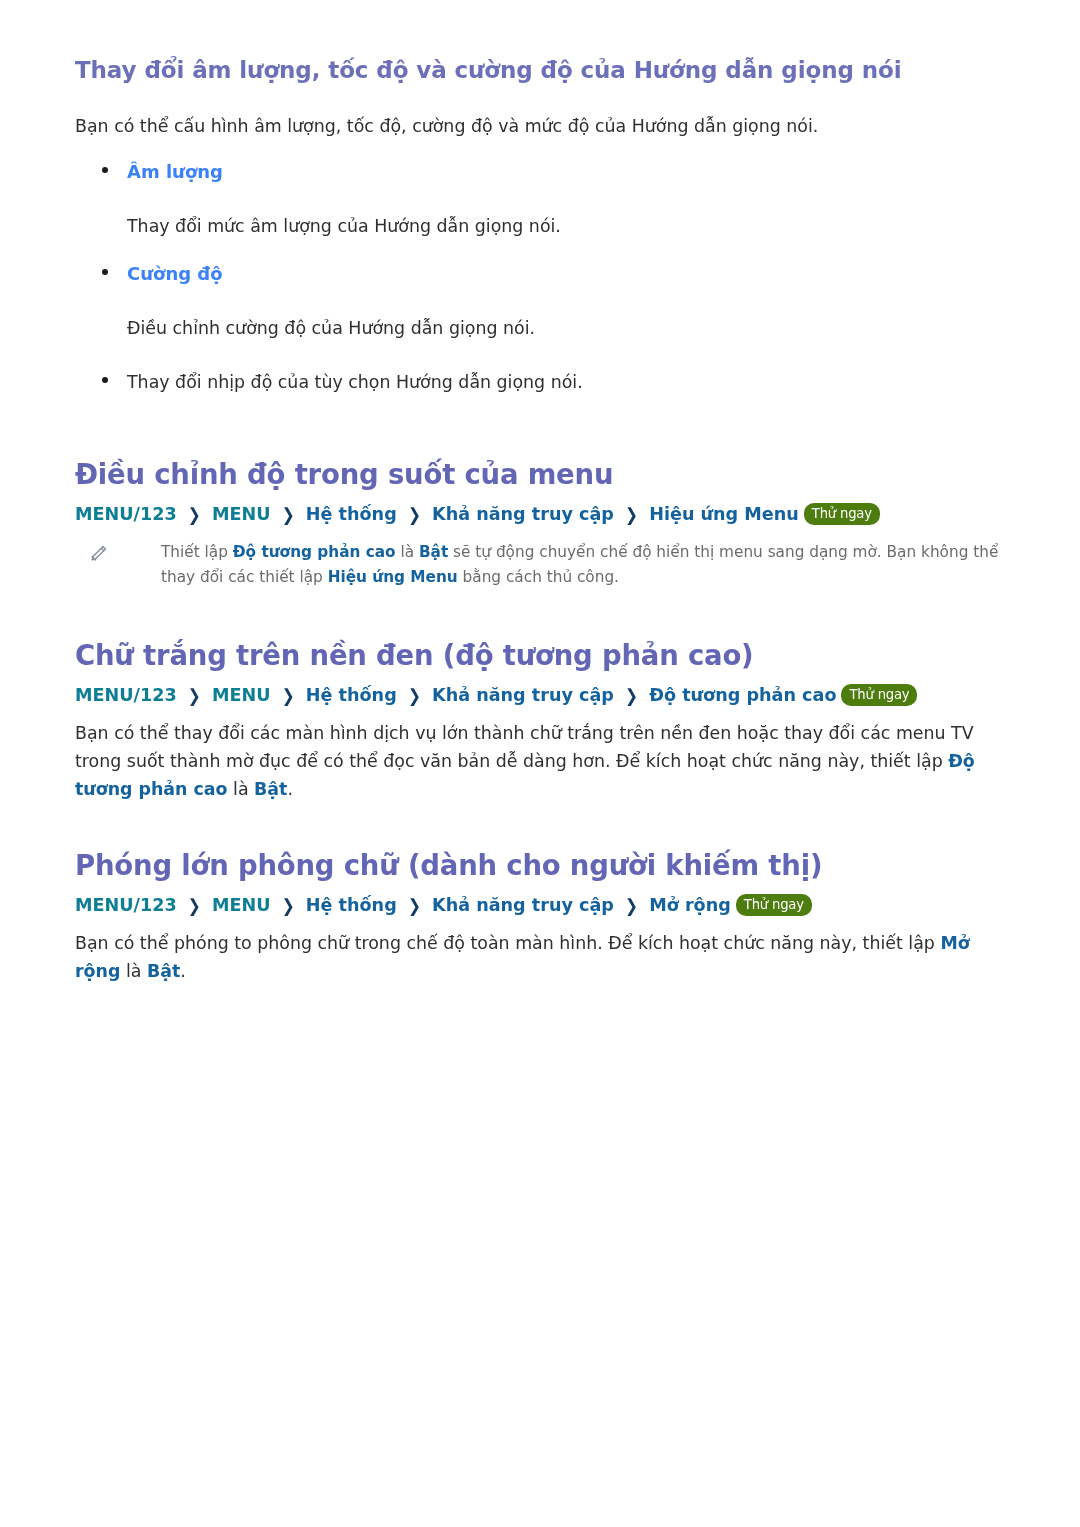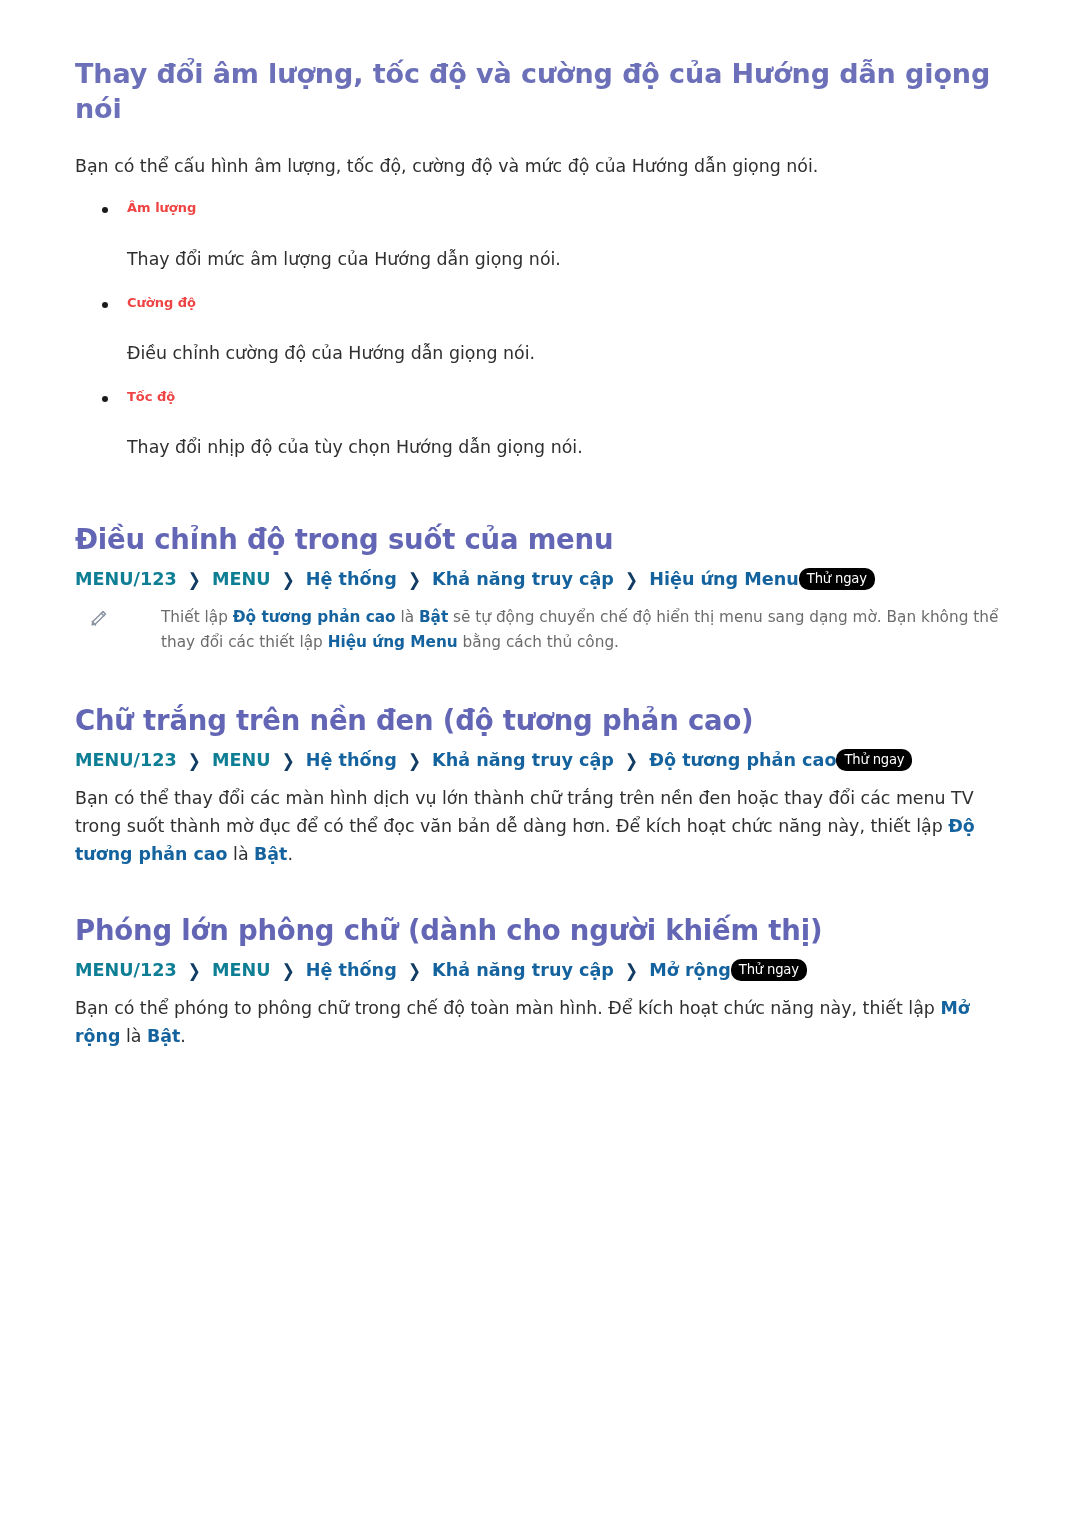--- a/index.html
+++ b/index.html
@@ -19,21 +19,21 @@
   .page {
     padding: 56px 60px 0 75px;
     box-sizing: border-box;
     width: 1080px;
   }
 
   
   .sub-heading {
     color: #6C70B8;
     font-weight: bold;
-    font-size: 27px;
+    font-size: 23px;
     letter-spacing: -0.1px;
     margin: 0 0 26px 0;
     line-height: 1.3;
   }
   .section-heading {
     color: #6266B4;
     font-weight: bold;
     font-size: 27.5px;
     letter-spacing: -0.2px;
     margin: 0 0 7px 0;
@@ -69,23 +69,23 @@
   .bullet-dot {
     position: absolute;
     left: 27px;
     top: 9px;
     width: 6px;
     height: 6px;
     border-radius: 50%;
     background: #1a1a1a;
   }
   .bullet-label {
-    color: #ef4444;
-    font-weight: bold;
-    font-size: 13px;
+    color: #3b82f6;
+    font-weight: bold;
+    font-size: 18px;
     line-height: 1.55;
     display: block;
   }
   .bullet-desc {
     font-size: 17.4px;
     line-height: 1.62;
     color: #2f2f2f;
     display: block;
     margin-top: 26px;
     margin-bottom: 20px;
@@ -105,28 +105,29 @@
   .menu-path .chev {
     color: #123C64;
     font-weight: bold;
     margin: 0 5px 0 5px;
     font-size: 15.5px;
     display: inline-block;
     transform: scaleY(1.15);
   }
   .try-badge {
     display: inline-block;
-    background: #000000;
+    background: #4d7c0f;
     color: #ffffff;
     font-size: 13.2px;
     font-weight: normal;
     line-height: 1;
     padding: 4px 8px 5px 8px;
     border-radius: 10px;
     vertical-align: 2px;
+    margin-left: 5px;
     letter-spacing: -0.2px;
   }
 
   
   .note {
     display: flex;
     align-items: flex-start;
     margin: 12px 0 22px 0;
     padding-left: 12px;
     gap: 36px;
@@ -165,21 +166,20 @@
         <span class="bullet-label">Âm lượng</span>
         <span class="bullet-desc">Thay đổi mức âm lượng của Hướng dẫn giọng nói.</span>
       </li>
       <li>
         <span class="bullet-dot"></span>
         <span class="bullet-label">Cường độ</span>
         <span class="bullet-desc">Điều chỉnh cường độ của Hướng dẫn giọng nói.</span>
       </li>
       <li>
         <span class="bullet-dot"></span>
-        <span class="bullet-label">Tốc độ</span>
         <span class="bullet-desc">Thay đổi nhịp độ của tùy chọn Hướng dẫn giọng nói.</span>
       </li>
     </ul>
   </div>
 
   <div class="spacer-lg"></div>
 
   <div>
     <h1 class="section-heading">Điều chỉnh độ trong suốt của menu</h1>
 

